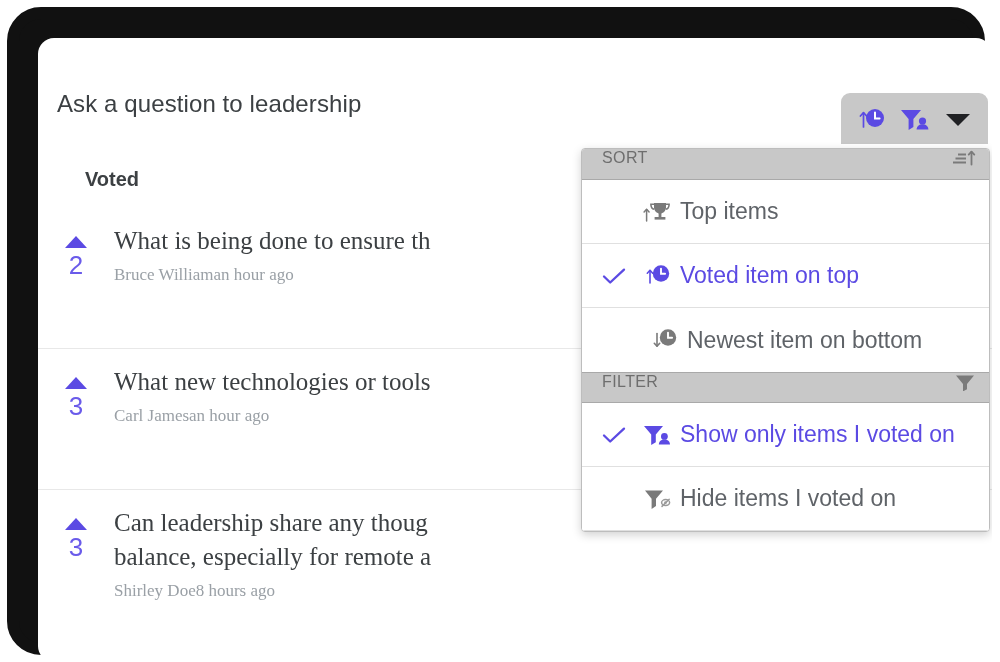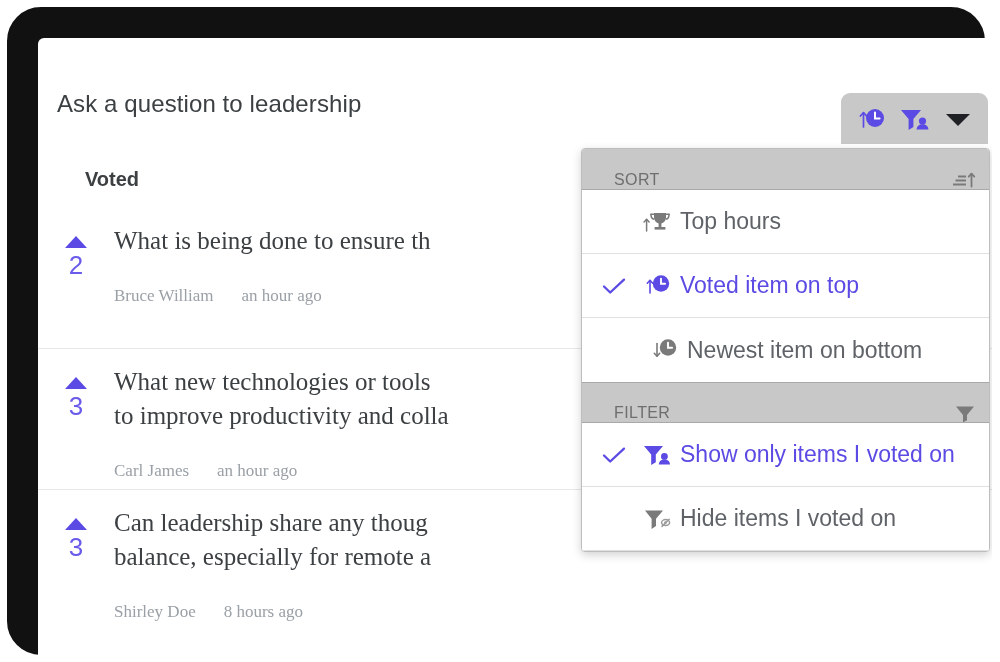--- a/index.html
+++ b/index.html
@@ -18,21 +18,21 @@
     width: 978px; height: 648px;
     border: 12px solid #111111;
     border-radius: 34px;
     background: #111111;
   }
   .card-inner {
     position: absolute;
     left: 19px; top: 19px;
     width: 954px; height: 624px;
     background: #ffffff;
-    border-radius: 6px;
+    border-radius: 16px;
     overflow: hidden;
   }
 
   
   .page-title {
     position: absolute;
     left: 19px; top: 52px;
     font-size: 24px;
     color: #3c4043;
     letter-spacing: .1px;
@@ -98,46 +98,45 @@
     line-height: 1;
   }
   .q-body { flex: 1; padding-right: 0; min-width: 0; font-family: Liberation Serif, serif; }
   .q-text {
     font-size: 25px;
     color: #3c4043;
     line-height: 1.35;
     white-space: pre;
   }
   .q-meta {
-    margin-top: 28px;
+    margin-top: 7px;
     font-size: 17px;
     color: #9aa0a6;
     display: flex;
-    gap: 28px;
   }
 
   
   .dropdown {
     position: absolute;
     left: 543px; top: 110px;
     width: 409px;
     background: #ffffff;
     border: 1px solid #bdbdbd;
     border-radius: 4px;
     box-shadow: 0 3px 10px rgba(0,0,0,.18);
     overflow: hidden;
     z-index: 30;
   }
   .menu-header {
-    height: 41px;
+    height: 31px;
     background: #c8c8c8;
     display: flex;
-    align-items: flex-end;
+    align-items: flex-start;
     justify-content: space-between;
-    padding: 0 13px 0 32px;
+    padding: 0 13px 0 20px;
     border-bottom: 1px solid #a9a9a9;
   }
   .menu-header-label {
     font-size: 16px;
     color: #6e6e6e;
     letter-spacing: .4px;
   }
   .menu-item {
     height: 64px;
     display: flex;
@@ -226,21 +225,20 @@
           </div>
         </div>
 
         <div class="qrow">
           <div class="vote-col">
             <div class="vote-arrow"></div>
             <div class="vote-count">3</div>
           </div>
           <div class="q-body">
             <div class="q-text">What new technologies or tools</div>
-            <div class="q-text">to improve productivity and colla</div>
             <div class="q-meta">
               <span>Carl James</span>
               <span>an hour ago</span>
             </div>
           </div>
         </div>
 
         <div class="qrow last">
           <div class="vote-col">
             <div class="vote-arrow"></div>
@@ -279,21 +277,21 @@
             <svg width="32" height="28" viewBox="0 0 32 28">
               <path d="M13 5h12v4.2c0 3.6-2.7 6.3-6 6.3s-6-2.7-6-6.3z" fill="#7a7a7a"></path>
               <path d="M13 6.2h-3.1c0 3 1.3 4.6 3.3 5" fill="none" stroke="#7a7a7a" stroke-width="1.6"></path>
               <path d="M25 6.2h3.1c0 3-1.3 4.6-3.3 5" fill="none" stroke="#7a7a7a" stroke-width="1.6"></path>
               <rect x="17.6" y="15" width="2.8" height="4" fill="#7a7a7a"></rect>
               <rect x="13.6" y="19" width="10.8" height="2.6" fill="#7a7a7a"></rect>
               <path d="M5.6 23V11.5" stroke="#7a7a7a" stroke-width="1.5" stroke-linecap="round"></path>
               <path d="M3.1 14l2.5-2.7L8.1 14" stroke="#7a7a7a" stroke-width="1.5" fill="none" stroke-linecap="round" stroke-linejoin="round"></path>
             </svg>
           </span>
-          <span class="menu-label">Top hours</span>
+          <span class="menu-label">Top items</span>
         </div>
 
         <div class="menu-item selected">
           <span class="check-slot">
             <svg width="26" height="20" viewBox="0 0 26 20">
               <path d="M3 10.5l6.2 6L23 3.6" stroke="#5b4ae3" stroke-width="2.3" fill="none" stroke-linecap="round" stroke-linejoin="round"></path>
             </svg>
           </span>
           <span class="icon-slot">
             <svg width="32" height="28" viewBox="0 0 32 28">

